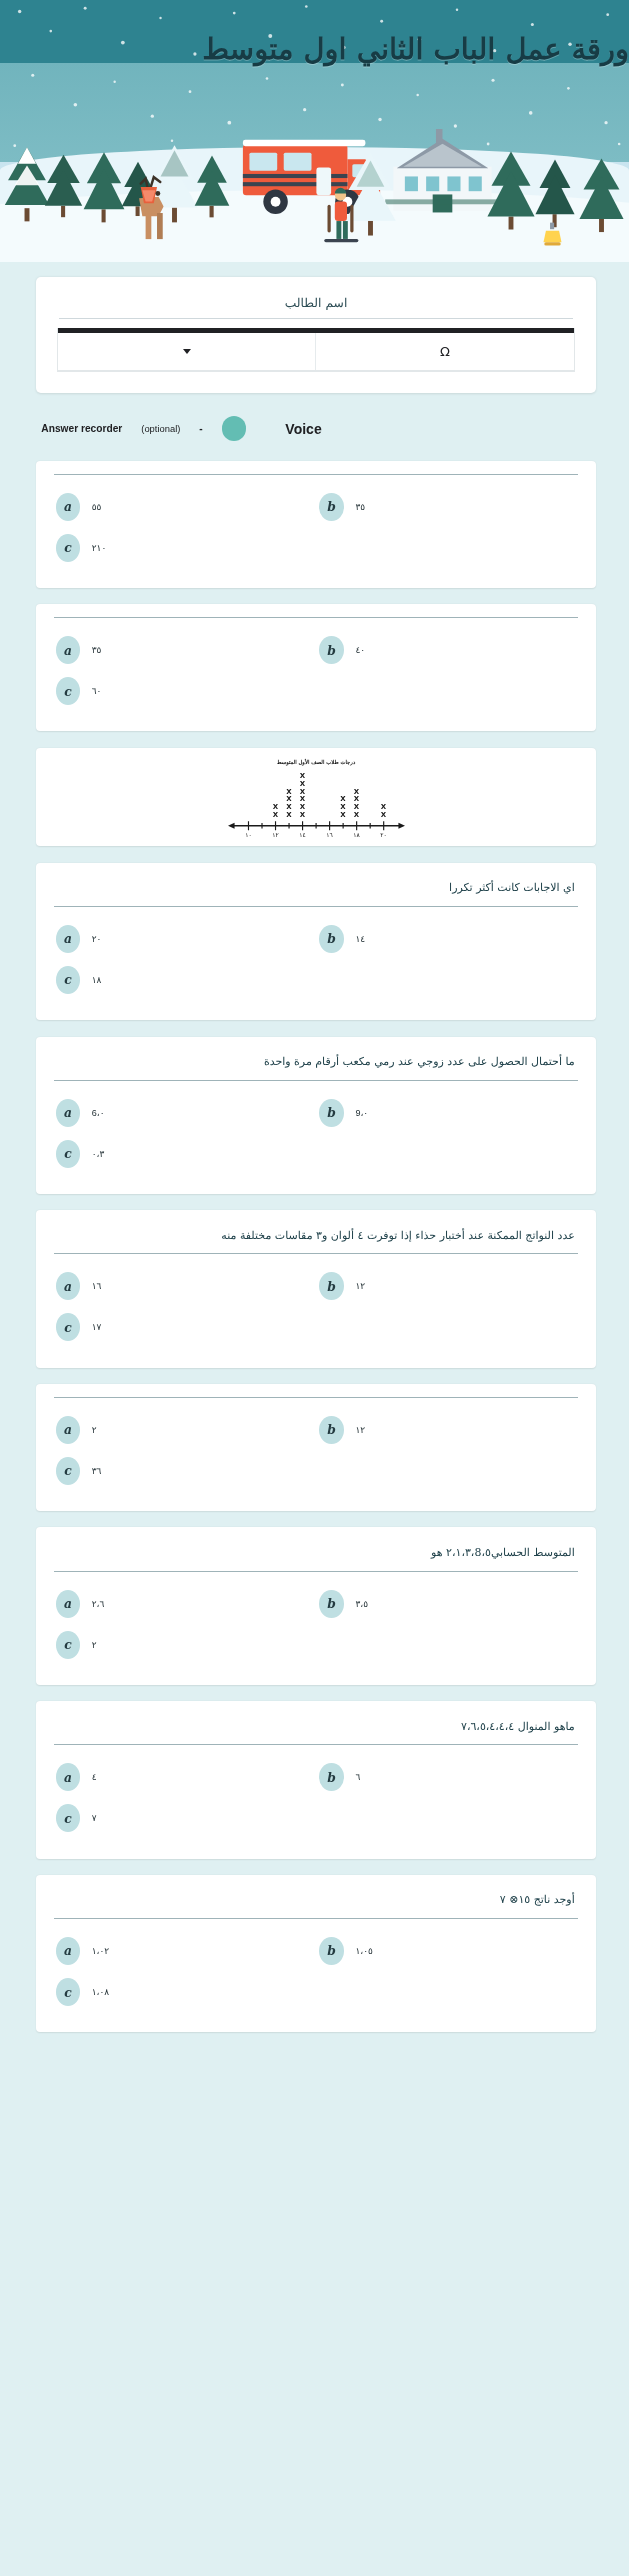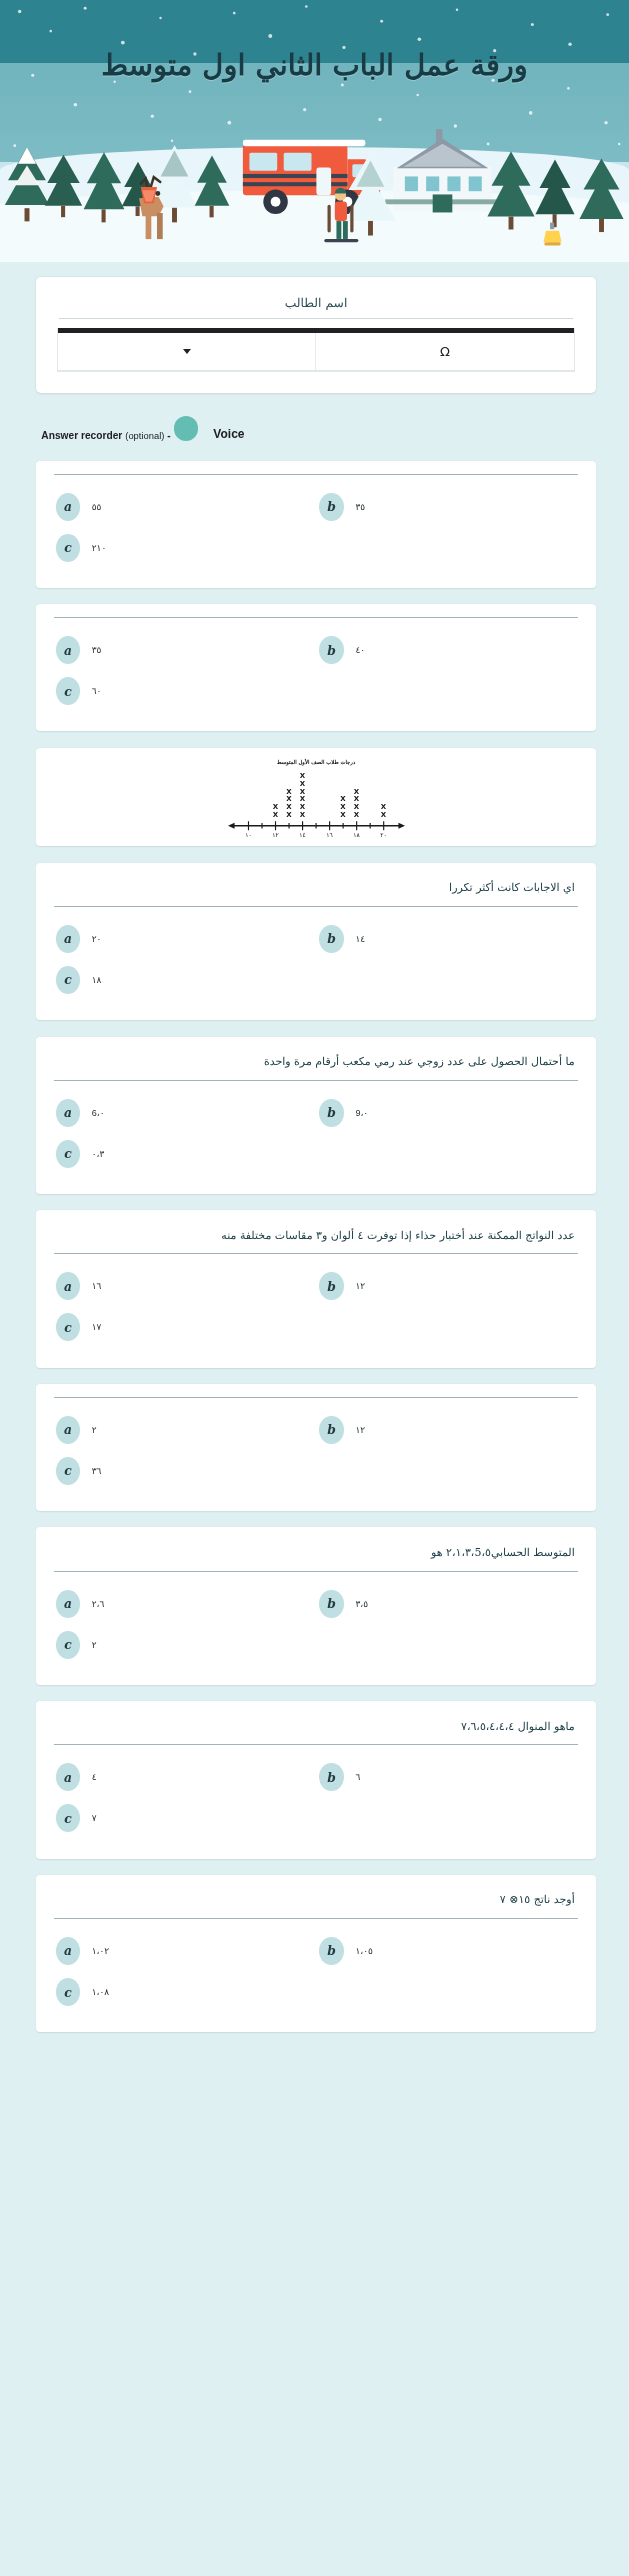--- a/index.html
+++ b/index.html
@@ -23,23 +23,23 @@
   .banner-sky {
     position:absolute; left:0; right:0; top:0; height:262px;
     background: linear-gradient(180deg,#2e8390 0%,#2e8390 24%,#71b4bd 24%,#7dbcc4 62%,#c8e4ef 62%,#d9eef5 100%);
   }
   .snowdots {
     position:absolute; left:0; top:0; width:629px; height:180px;
     opacity:.9;
   }
   .banner-title {
     position: absolute;
-    top: 48px;
+    top: 32px;
     left: 0; right: 0;
-    text-align: center;
+    text-align: right;
     color: #173c45;
     font-family: "DejaVu Serif", "Liberation Serif", serif;
     font-size: 29px;
     font-weight: 700;
     direction: rtl;
     letter-spacing: 0px;
     z-index: 6;
     text-shadow: 0 0.8px 0 rgba(255,255,255,.25);
   }
   .ground {
@@ -126,33 +126,33 @@
   .rte-area {
     min-height: 164px;
     padding: 11.5px 13px;
     color:#a3abaf;
     font-size: 11px;
   }
 
   
   .recorder-row {
     display:flex;
-    align-items:flex-end;
-    gap: 3px;
+    align-items:center;
+    gap: 19px;
     margin: 19.7px 34px 0 38px;
     padding: 3.3px 3.3px;
   }
   .rec-strong { font-weight:700; font-size:10.2px; color:#202124; }
   .rec-light  { font-weight:400; font-size:9.4px; color:#202124; }
   .rec-dash   { font-weight:700; font-size:10.2px; color:#202124; }
   .rec-circle {
     width: 24.6px; height: 24.6px; border-radius: 50%;
     background: #63bdb3;
   }
-  .rec-voice { font-weight:700; font-size:12px; color:#202124; margin-left:12px; }
+  .rec-voice { font-weight:700; font-size:14px; color:#202124; margin-left:20px; }
 
   
   .q-card {
     background:#ffffff;
     margin: 16.4px 33px 0 36px;
     border-radius: 4.1px;
     box-shadow: 0 0.8px 1.6px rgba(0,0,0,.09);
     padding: 13px 16.4px 18px 16.4px;
   }
   .q-text {
@@ -629,21 +629,21 @@
         <span class="opt-val">١٢</span>
       </div>
       <div class="opt">
         <span class="bubble">c</span>
         <span class="opt-val">٣٦</span>
       </div>
     </div>
   </div>
 
   <div class="q-card">
-    <div class="q-text">المتوسط الحسابي٢،١،٣،5،٥ هو</div>
+    <div class="q-text">المتوسط الحسابي٢،١،٣،8،٥ هو</div>
     <div class="q-rule"></div>
     <div class="opts">
       <div class="opt">
         <span class="bubble">a</span>
         <span class="opt-val">٢،٦</span>
       </div>
       <div class="opt">
         <span class="bubble">b</span>
         <span class="opt-val">٣،٥</span>
       </div>

